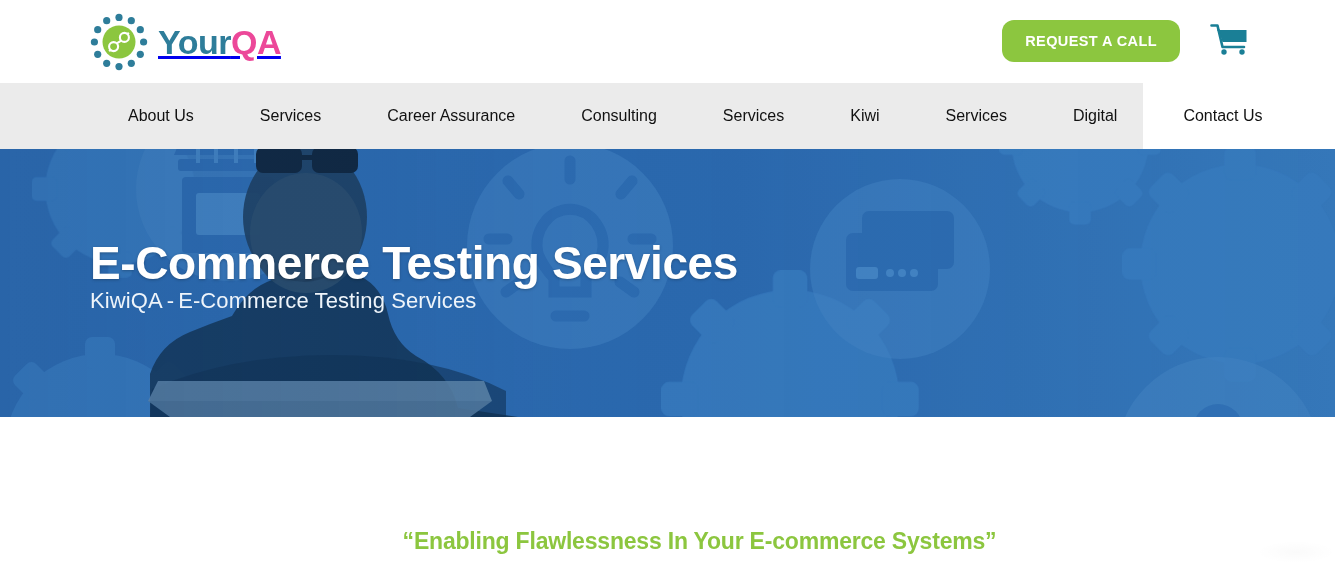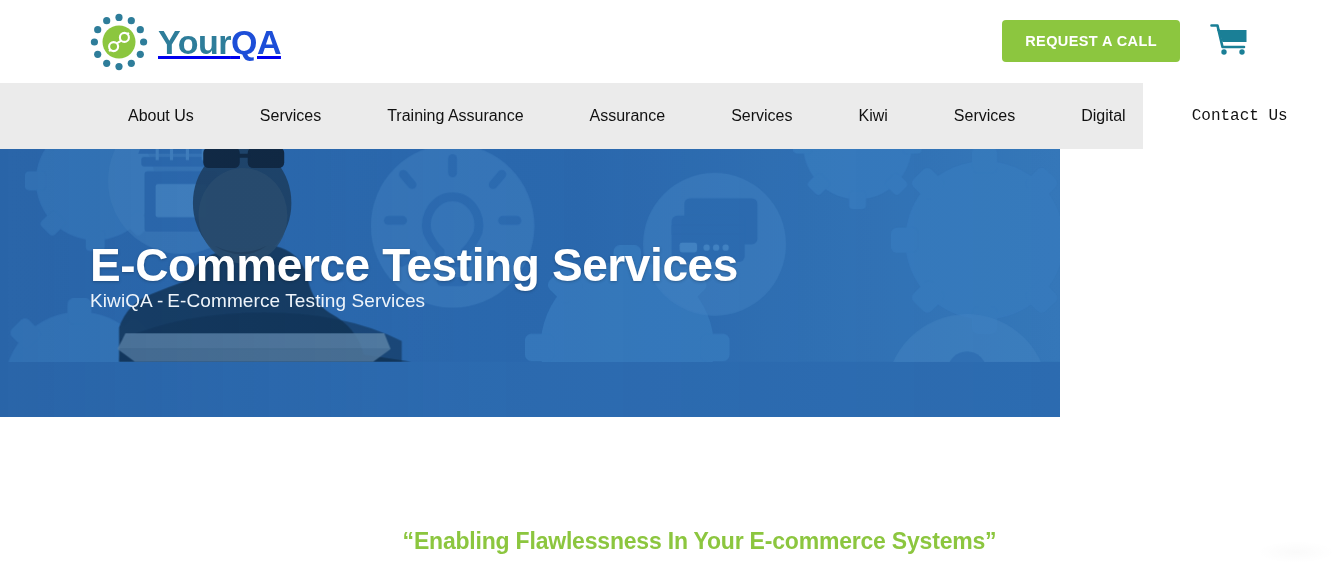--- a/index.html
+++ b/index.html
@@ -19,35 +19,35 @@
   .logo {
     position:absolute; left:89px; top:12px;
     display:flex; align-items:center; gap:9px;
   }
   .logo-mark { width:60px; height:60px; position:relative; }
   .logo-text {
     font-size:34px; font-weight:700; letter-spacing:-0.5px;
     line-height:1; white-space:nowrap;
   }
   .logo-kiwi { color:#2e7d9a; }
-  .logo-qa  { color:#1d4ed8; }
+  .logo-qa  { color:#ec4899; }
 
   .header-actions {
     position:absolute; right:85px; top:20px;
     display:flex; align-items:center; gap:13px;
   }
   .btn {
     border:none; border-radius:4px; cursor:pointer;
     color:#ffffff; font-weight:700; font-size:14.5px;
     letter-spacing:0.4px; height:42px; padding:0 23px;
     display:flex; align-items:center; justify-content:center;
     font-family:"Liberation Sans", sans-serif;
     white-space:nowrap;
   }
-  .btn-green { background:#8cc63f; }
+  .btn-green { background:#8cc63f;border-radius:12px; }
   .btn-cyan  { background:#2bc4dd; }
   .cart-btn {
     background:none; border:none; cursor:pointer;
     margin-left:17px; display:flex; align-items:center;
   }
 
   
   .navbar {
     position:absolute; left:0; top:83px; width:1143px; height:66px;
     background:#ebebeb;
@@ -55,46 +55,46 @@
   }
   .nav-inner {
     display:flex; align-items:center;
     padding-left:128px; gap:0;
   }
   .nav-item {
     color:#111111; font-size:16px; text-decoration:none;
     padding:0 33px 0 0; margin-right:33px;
     white-space:nowrap; cursor:pointer; line-height:1;
   }
-  .nav-item:last-child { margin-right:8px; padding-right:0;font-family:Liberation Mono, monospace; }
+  .nav-item:last-child { margin-right:8px; padding-right:0; }
 
   
   .hero {
-    position:absolute; left:0; top:149px; width:1060px; height:268px;
+    position:absolute; left:0; top:149px; width:1335px; height:268px;
     overflow:hidden;
     background:#2f6fb5;
   }
   .hero-art { position:absolute; inset:0; }
   .hero-overlay {
     position:absolute; inset:0;
     background:linear-gradient(90deg, rgba(30,78,140,0.30) 0%, rgba(30,85,150,0.18) 45%, rgba(36,96,160,0.22) 100%);
   }
   .hero-content {
     position:absolute; left:90px; top:0; height:100%;
     display:flex; flex-direction:column; justify-content:center;
     padding-bottom:14px;
   }
   .hero-title {
     color:#ffffff; font-size:46px; font-weight:700;
     letter-spacing:-0.4px; line-height:1.1;
     text-shadow:0 1px 3px rgba(0,0,0,0.25);
     white-space:nowrap;
   }
   .hero-crumb {
-    color:#eef4fa; font-size:19px;
+    color:#eef4fa; font-size:22px;
     white-space:nowrap; letter-spacing:0.1px;
   }
   .hero-crumb .sep { padding:0 4px; }
 
   
   .content {
     position:absolute; left:0; top:417px; width:1335px; height:146px;
     background:#ffffff;
   }
   .tagline {
@@ -157,22 +157,22 @@
         </svg>
       </span>
     </button>
   </div>
 </div>
 
 <nav class="navbar">
   <div class="nav-inner">
     <a class="nav-item" href="#">About Us</a>
     <a class="nav-item" href="#">Services</a>
-    <a class="nav-item" href="#">Training Assurance</a>
-    <a class="nav-item" href="#">Assurance</a>
+    <a class="nav-item" href="#">Career Assurance</a>
+    <a class="nav-item" href="#">Consulting</a>
     <a class="nav-item" href="#">Services</a>
     <a class="nav-item" href="#">Kiwi</a>
     <a class="nav-item" href="#">Services</a>
     <a class="nav-item" href="#">Digital</a>
     <a class="nav-item" href="#">Contact Us</a>
   </div>
 </nav>
 
 <section class="hero">
 

